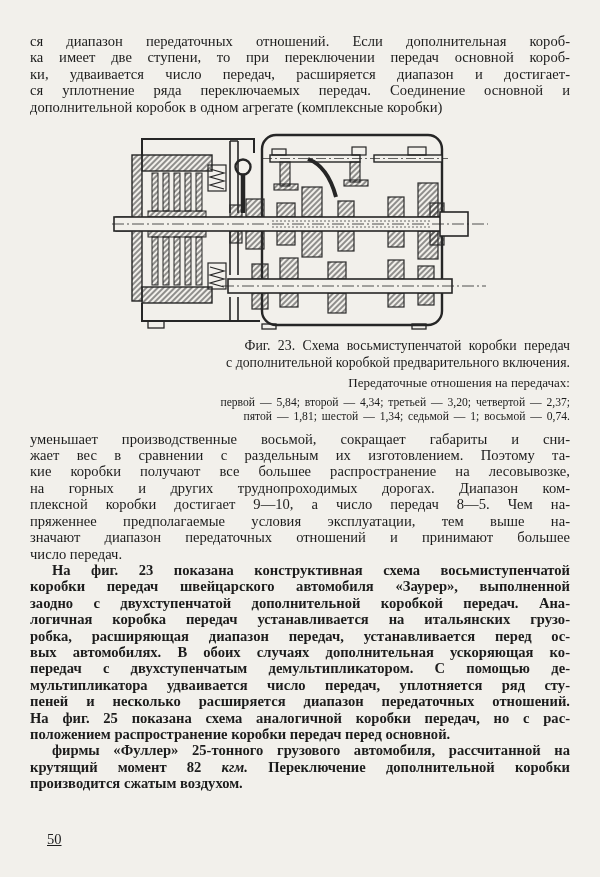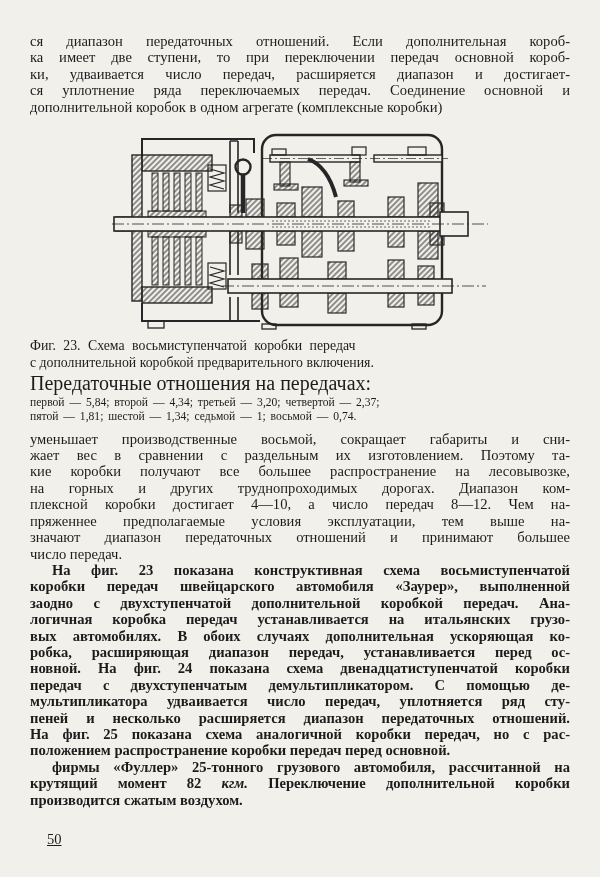--- a/index.html
+++ b/index.html
@@ -10,24 +10,24 @@
     box-shadow:0 0 6px rgba(0,0,0,.25);
   }
   .content{padding:33px 30px 0 30px;width:540px;}
   .para{font-size:14.6px;line-height:16.4px;}
   .para .tline{text-align:justify;text-align-last:justify;white-space:nowrap;}
   .para .tline.last{text-align-last:left;}
   .para.indent .tline:first-child{text-indent:22px;}
   .para + .para{margin-top:0;font-weight:bold;}
   .it{font-style:italic;}
   .fig{margin:12px 0 0 82px;width:380px;height:204px;}
-  .caption{margin-top:6px;text-align:left;}
+  .caption{margin-top:6px;text-align:right;}
   .cap-main{font-size:13.8px;line-height:17.4px;}
   .cap-main.sp{word-spacing:4px;}
-  .cap-sub{font-size:20px;line-height:18px;margin-top:2px;}
+  .cap-sub{font-size:13px;line-height:18px;margin-top:2px;}
   .cap-ratios{font-size:11.6px;line-height:13.9px;word-spacing:2px;}
   .cap-ratios.first{margin-top:4px;}
   .body-block{margin-top:7px;}
   .pagenum{position:absolute;left:47px;top:831px;font-size:14.5px;text-decoration:underline;}
   svg{display:block;}
 </style>
 </head>
 <body>
 
 <div class="page">
@@ -159,33 +159,32 @@
       <div class="cap-ratios first">первой — 5,84; второй — 4,34; третьей — 3,20; четвертой — 2,37;</div>
       <div class="cap-ratios">пятой — 1,81; шестой — 1,34; седьмой — 1; восьмой — 0,74.</div>
     </div>
 
     <div class="body-block">
       <div class="para">
           <div class="tline"><span>уменьшает производственные восьмой, сокращает габариты и сни-</span></div>
           <div class="tline"><span>жает вес в сравнении с раздельным их изготовлением. Поэтому та-</span></div>
           <div class="tline"><span>кие коробки получают все большее распространение на лесовывозке,</span></div>
           <div class="tline"><span>на горных и других труднопроходимых дорогах. Диапазон ком-</span></div>
-          <div class="tline"><span>плексной коробки достигает 4—10, а число передач 8—12. Чем на-</span></div>
+          <div class="tline"><span>плексной коробки достигает 9—10, а число передач 8—5. Чем на-</span></div>
           <div class="tline"><span>пряженнее предполагаемые условия эксплуатации, тем выше на-</span></div>
           <div class="tline"><span>значают диапазон передаточных отношений и принимают большее</span></div>
           <div class="tline last"><span>число передач.</span></div>
         </div>
       <div class="para indent">
           <div class="tline"><span>На фиг. 23 показана конструктивная схема восьмиступенчатой</span></div>
           <div class="tline"><span>коробки передач швейцарского автомобиля «Заурер», выполненной</span></div>
           <div class="tline"><span>заодно с двухступенчатой дополнительной коробкой передач. Ана-</span></div>
           <div class="tline"><span>логичная коробка передач устанавливается на итальянских грузо-</span></div>
+          <div class="tline"><span>робка, расширяющая диапазон передач, устанавливается перед ос-</span></div>
           <div class="tline"><span>вых автомобилях. В обоих случаях дополнительная ускоряющая ко-</span></div>
-          <div class="tline"><span>робка, расширяющая диапазон передач, устанавливается перед ос-</span></div>
-          <div class="tline"><span>новной. На фиг. 24 показана схема двенадцатиступенчатой коробки</span></div>
           <div class="tline"><span>передач с двухступенчатым демультипликатором. С помощью де-</span></div>
           <div class="tline"><span>мультипликатора удваивается число передач, уплотняется ряд сту-</span></div>
           <div class="tline"><span>пеней и несколько расширяется диапазон передаточных отношений.</span></div>
           <div class="tline"><span>На фиг. 25 показана схема аналогичной коробки передач, но с рас-</span></div>
           <div class="tline last"><span>положением распространение коробки передач перед основной.</span></div>
         </div>
       <div class="para indent">
           <div class="tline"><span>фирмы «Фуллер» 25-тонного грузового автомобиля, рассчитанной на</span></div>
           <div class="tline"><span>крутящий момент 82 </span><span class="it">кгм.</span><span> Переключение дополнительной коробки</span></div>
           <div class="tline last"><span>производится сжатым воздухом.</span></div>

